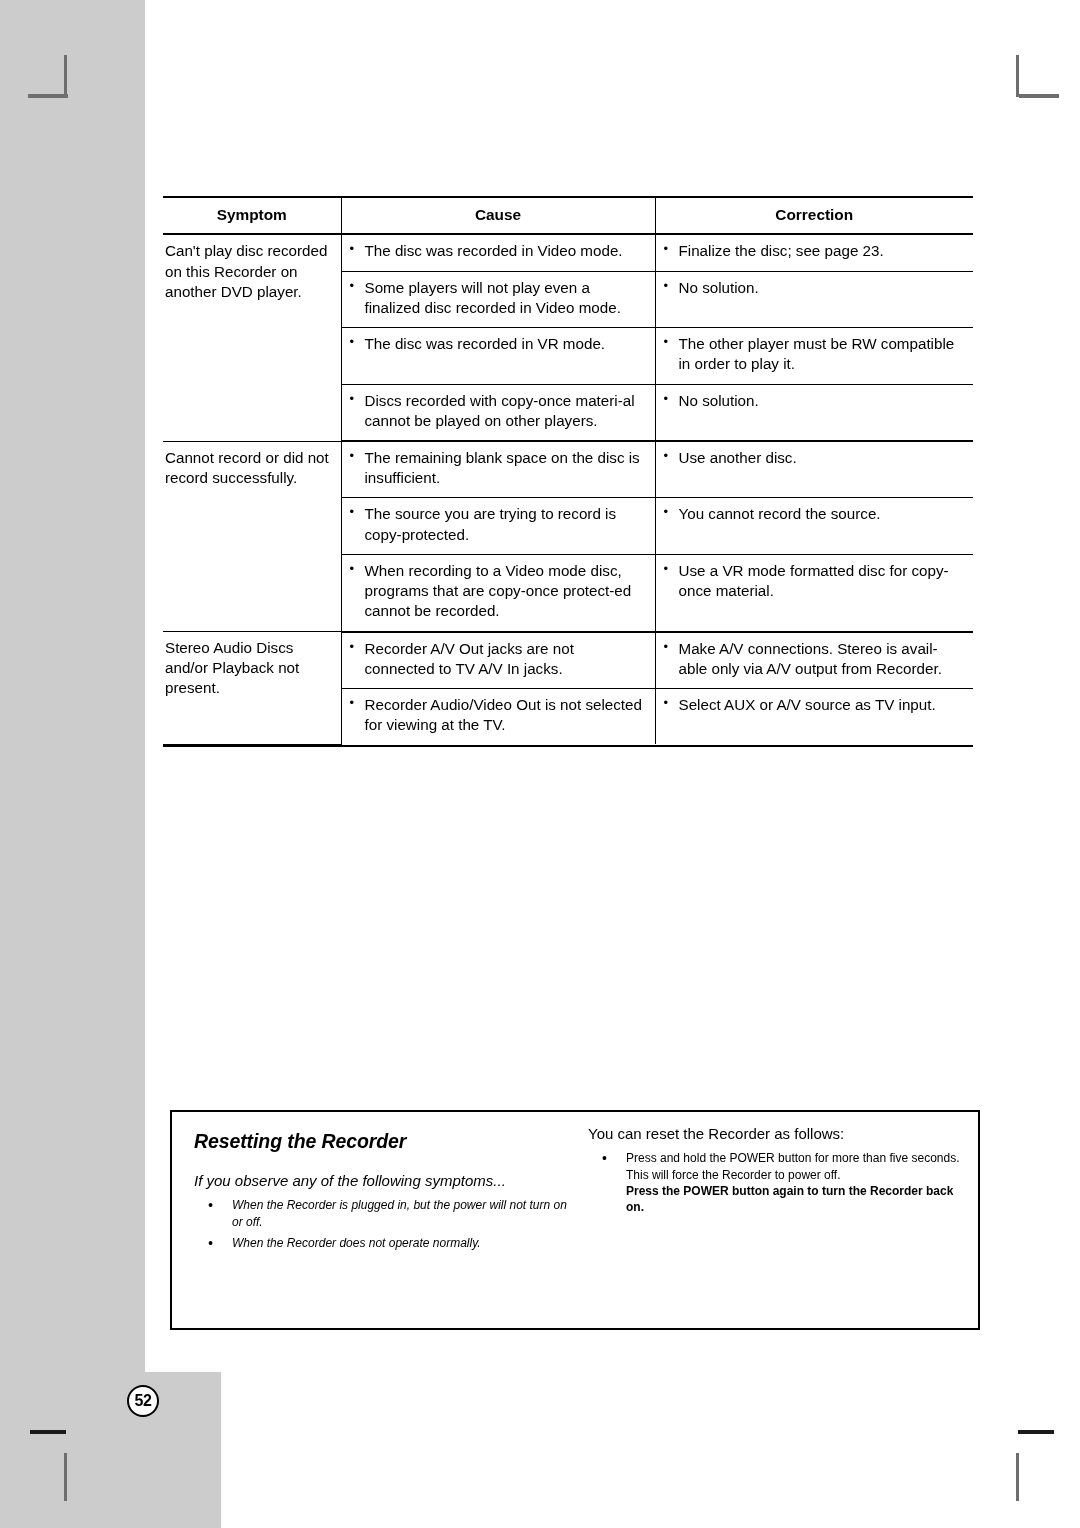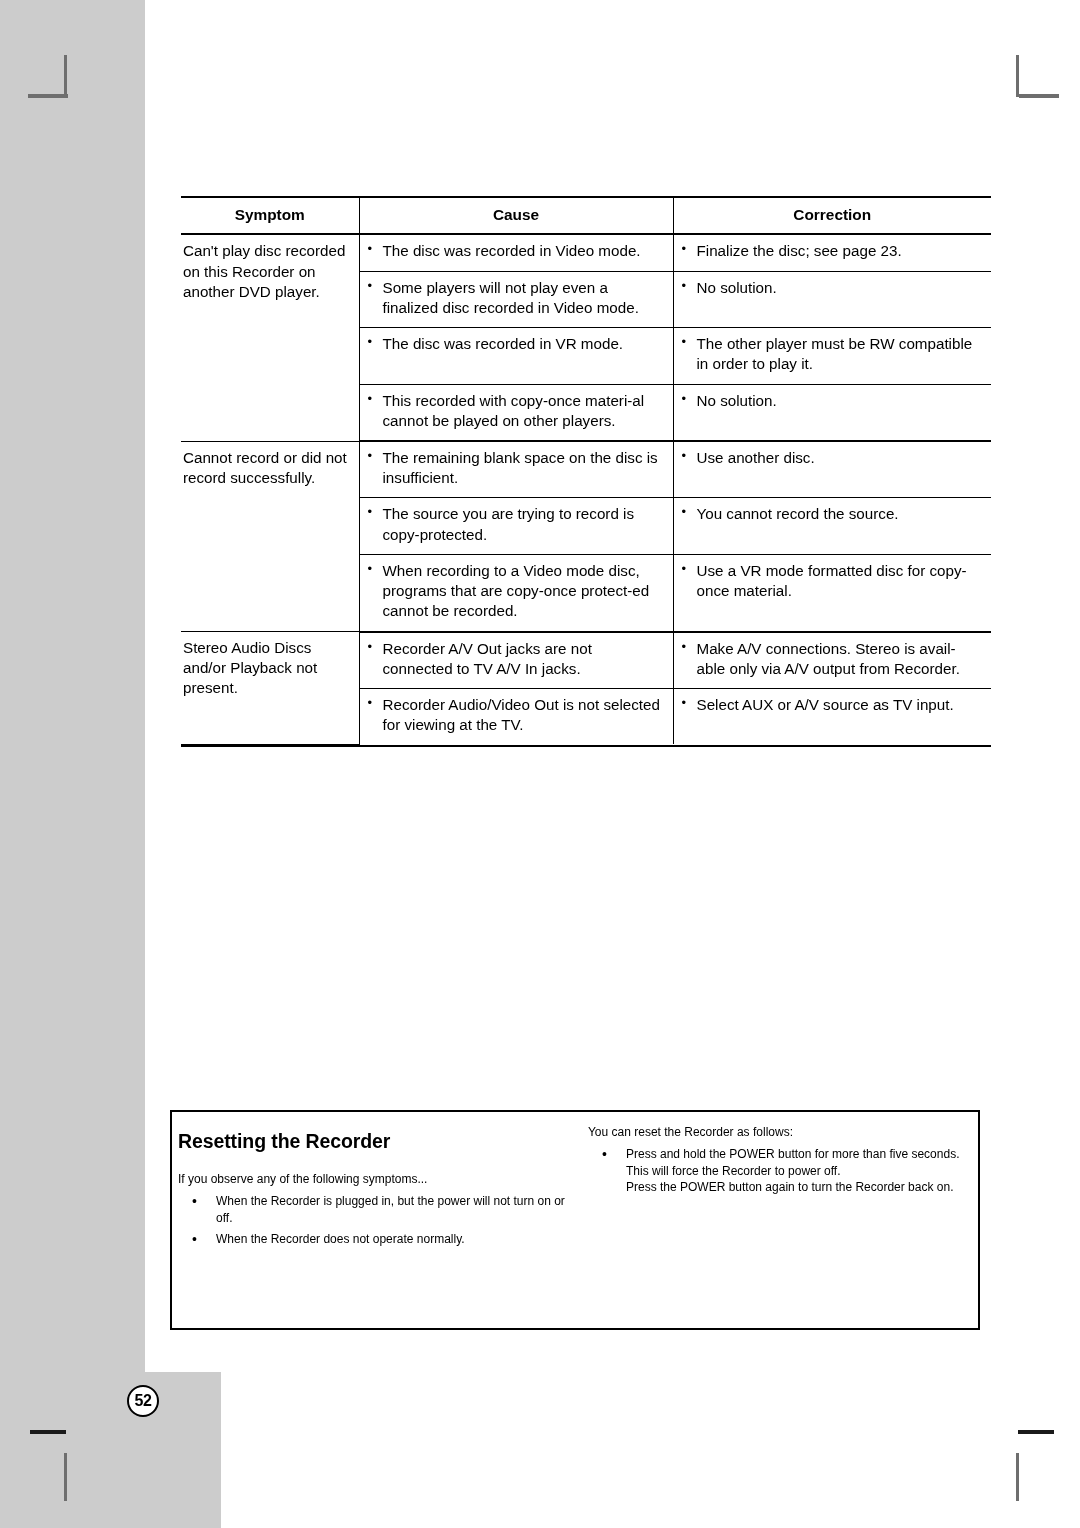--- a/index.html
+++ b/index.html
@@ -66,21 +66,21 @@
     justify-content: center;
     font-size: 16px;
     font-weight: bold;
     letter-spacing: -0.3px;
     line-height: 1;
   }
 
   
   .tbl-wrap {
     position: absolute;
-    left: 181px;
+    left: 163px;
     top: 196px;
     width: 810px;
   }
   table.ts {
     width: 100%;
     border-collapse: collapse;
     table-layout: fixed;
     font-size: 15.2px;
     line-height: 1.33;
   }
@@ -150,34 +150,35 @@
     height: 220px;
     border: 2.6px solid #000;
     box-sizing: border-box;
     display: flex;
   }
   .reset-col {
     box-sizing: border-box;
   }
   .reset-left {
     width: 408px;
-    padding: 18px 10px 0 6px;
+    padding: 18px 10px 0 22px;
+    font-style: italic;
   }
   .reset-right {
     width: 402px;
     padding: 12px 14px 0 10px;
   }
   .reset-title {
     font-size: 19.5px;
     font-weight: bold;
     margin: 0 0 18px 0;
     letter-spacing: -0.1px;
   }
   .reset-lead {
-    font-size: 12px;
+    font-size: 15px;
     margin: 0 0 6px 0;
     line-height: 1.35;
   }
   .reset-lead.right-lead { margin-bottom: 6px; }
   ul.reset-list {
     list-style: none;
     margin: 0;
     padding: 0;
     font-size: 12px;
     line-height: 1.36;
@@ -187,21 +188,21 @@
     padding-left: 38px;
     margin-bottom: 5px;
   }
   ul.reset-list > li::before {
     content: "\2022";
     position: absolute;
     left: 14px;
     top: -1px;
     font-size: 14px;
   }
-  .sub-para { margin: 0; }
+  .sub-para { margin: 0; font-weight: bold; }
 </style>
 </head>
 <body>
 
 <div class="gray-band"></div>
 <div class="gray-foot"></div>
 <div class="white-page"></div>
 
 <div class="crop crop-v" style="left:64px; top:55px; height:42px;"></div>
 <div class="crop crop-h" style="left:28px; top:94px; width:40px;"></div>
@@ -254,21 +255,21 @@
       <tr class="rule-thin">
         <td class="cell sep-r">
           <div class="bl">The disc was recorded in VR mode.</div>
         </td>
         <td class="cell">
           <div class="bl">The other player must be RW compatible in order to play it.</div>
         </td>
       </tr>
       <tr class="rule-thick">
         <td class="cell sep-r">
-          <div class="bl">This recorded with copy-once materi-al cannot be played on other players.</div>
+          <div class="bl">Discs recorded with copy-once materi-al cannot be played on other players.</div>
         </td>
         <td class="cell">
           <div class="bl">No solution.</div>
         </td>
       </tr>
 
       <tr class="rule-thin">
         <td class="sym" rowspan="3">Cannot record or did not record successfully.</td>
         <td class="cell sep-r">
           <div class="bl">The remaining blank space on the disc is insufficient.</div>

